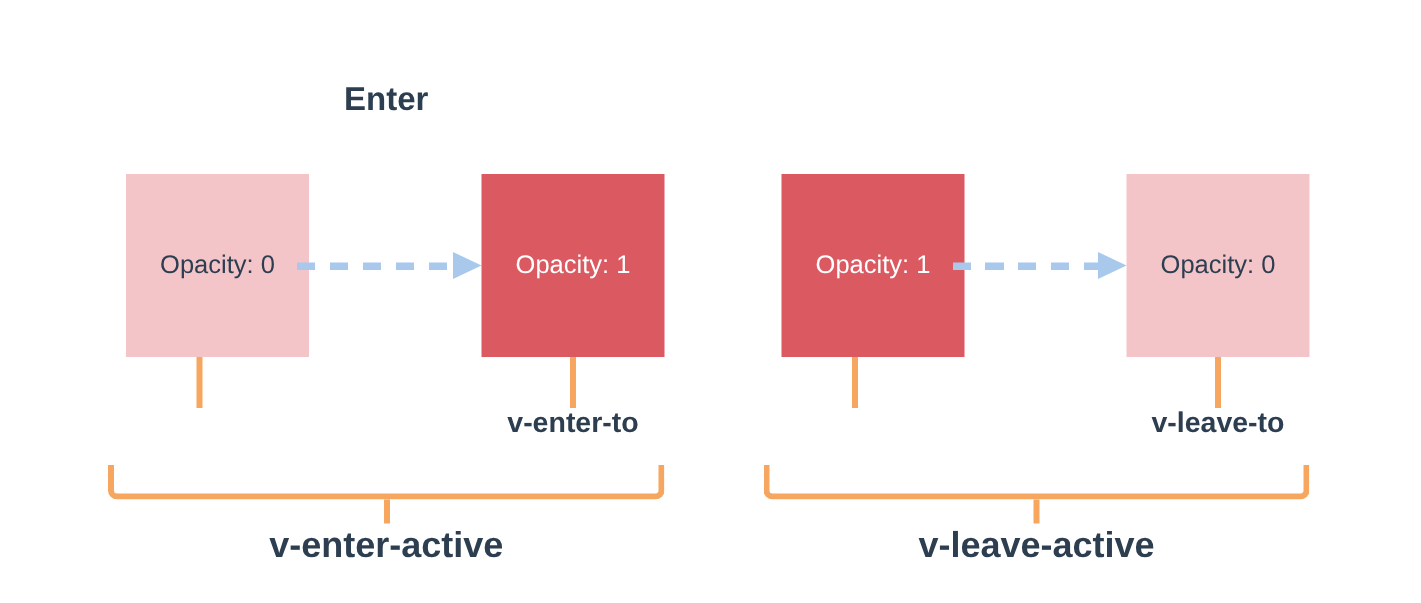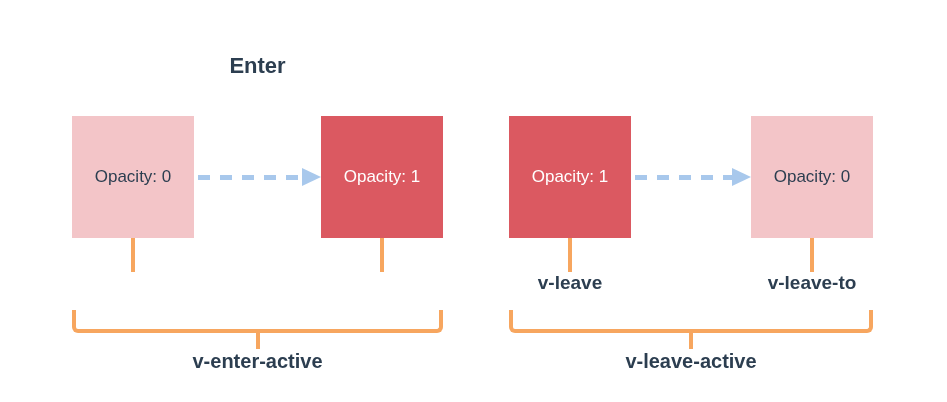--- a/index.html
+++ b/index.html
@@ -41,20 +41,21 @@
 
   .box {
     position: absolute;
     top: 116px;
     width: 122px;
     height: 122px;
     display: flex;
     align-items: center;
     justify-content: center;
     font-size: 17px;
+    margin-left: 12px;
   }
   .box-from { left: 0; }
   .box-to   { right: 0; }
   .box[data-variant="light"] { background: var(--pink); color: var(--navy); }
   .box[data-variant="solid"] { background: var(--red);  color: #ffffff; text-align: center; }
 
   .arrow {
     position: absolute;
     top: 116px;
     height: 122px;
@@ -119,21 +120,21 @@
     margin-left: -2px;
     width: 4px;
     height: 16px;
     background: var(--orange);
   }
   .active-label {
     position: absolute;
     top: 350px;
     left: 0; right: 0;
     text-align: center;
-    font-size: 20px;
+    font-size: 24px;
     font-weight: bold;
     color: var(--navy);
   }
 </style>
 </head>
 <body>
 
 <div class="canvas">
 
   <section class="panel panel-enter">
@@ -148,20 +149,21 @@
       <div class="arrow-head"></div>
     </div>
 
     <div class="box box-to" data-variant="solid">
       <span>Opacity: 1</span>
     </div>
 
     <div class="tick tick-from"></div>
     <div class="tick tick-to"></div>
 
+    <div class="state-label state-label-to">v-enter-to</div>
 
     <div class="bracket"></div>
     <div class="bracket-tick"></div>
     <div class="active-label">v-enter-active</div>
   </section>
 
   <section class="panel panel-leave">
 
     <div class="box box-from" data-variant="solid">
       <span>Opacity: 1</span>
@@ -172,21 +174,20 @@
       <div class="arrow-head"></div>
     </div>
 
     <div class="box box-to" data-variant="light">
       <span>Opacity: 0</span>
     </div>
 
     <div class="tick tick-from"></div>
     <div class="tick tick-to"></div>
 
-    <div class="state-label state-label-from">v-leave</div>
     <div class="state-label state-label-to">v-leave-to</div>
 
     <div class="bracket"></div>
     <div class="bracket-tick"></div>
     <div class="active-label">v-leave-active</div>
   </section>
 
 </div>
 
 </body></html>

